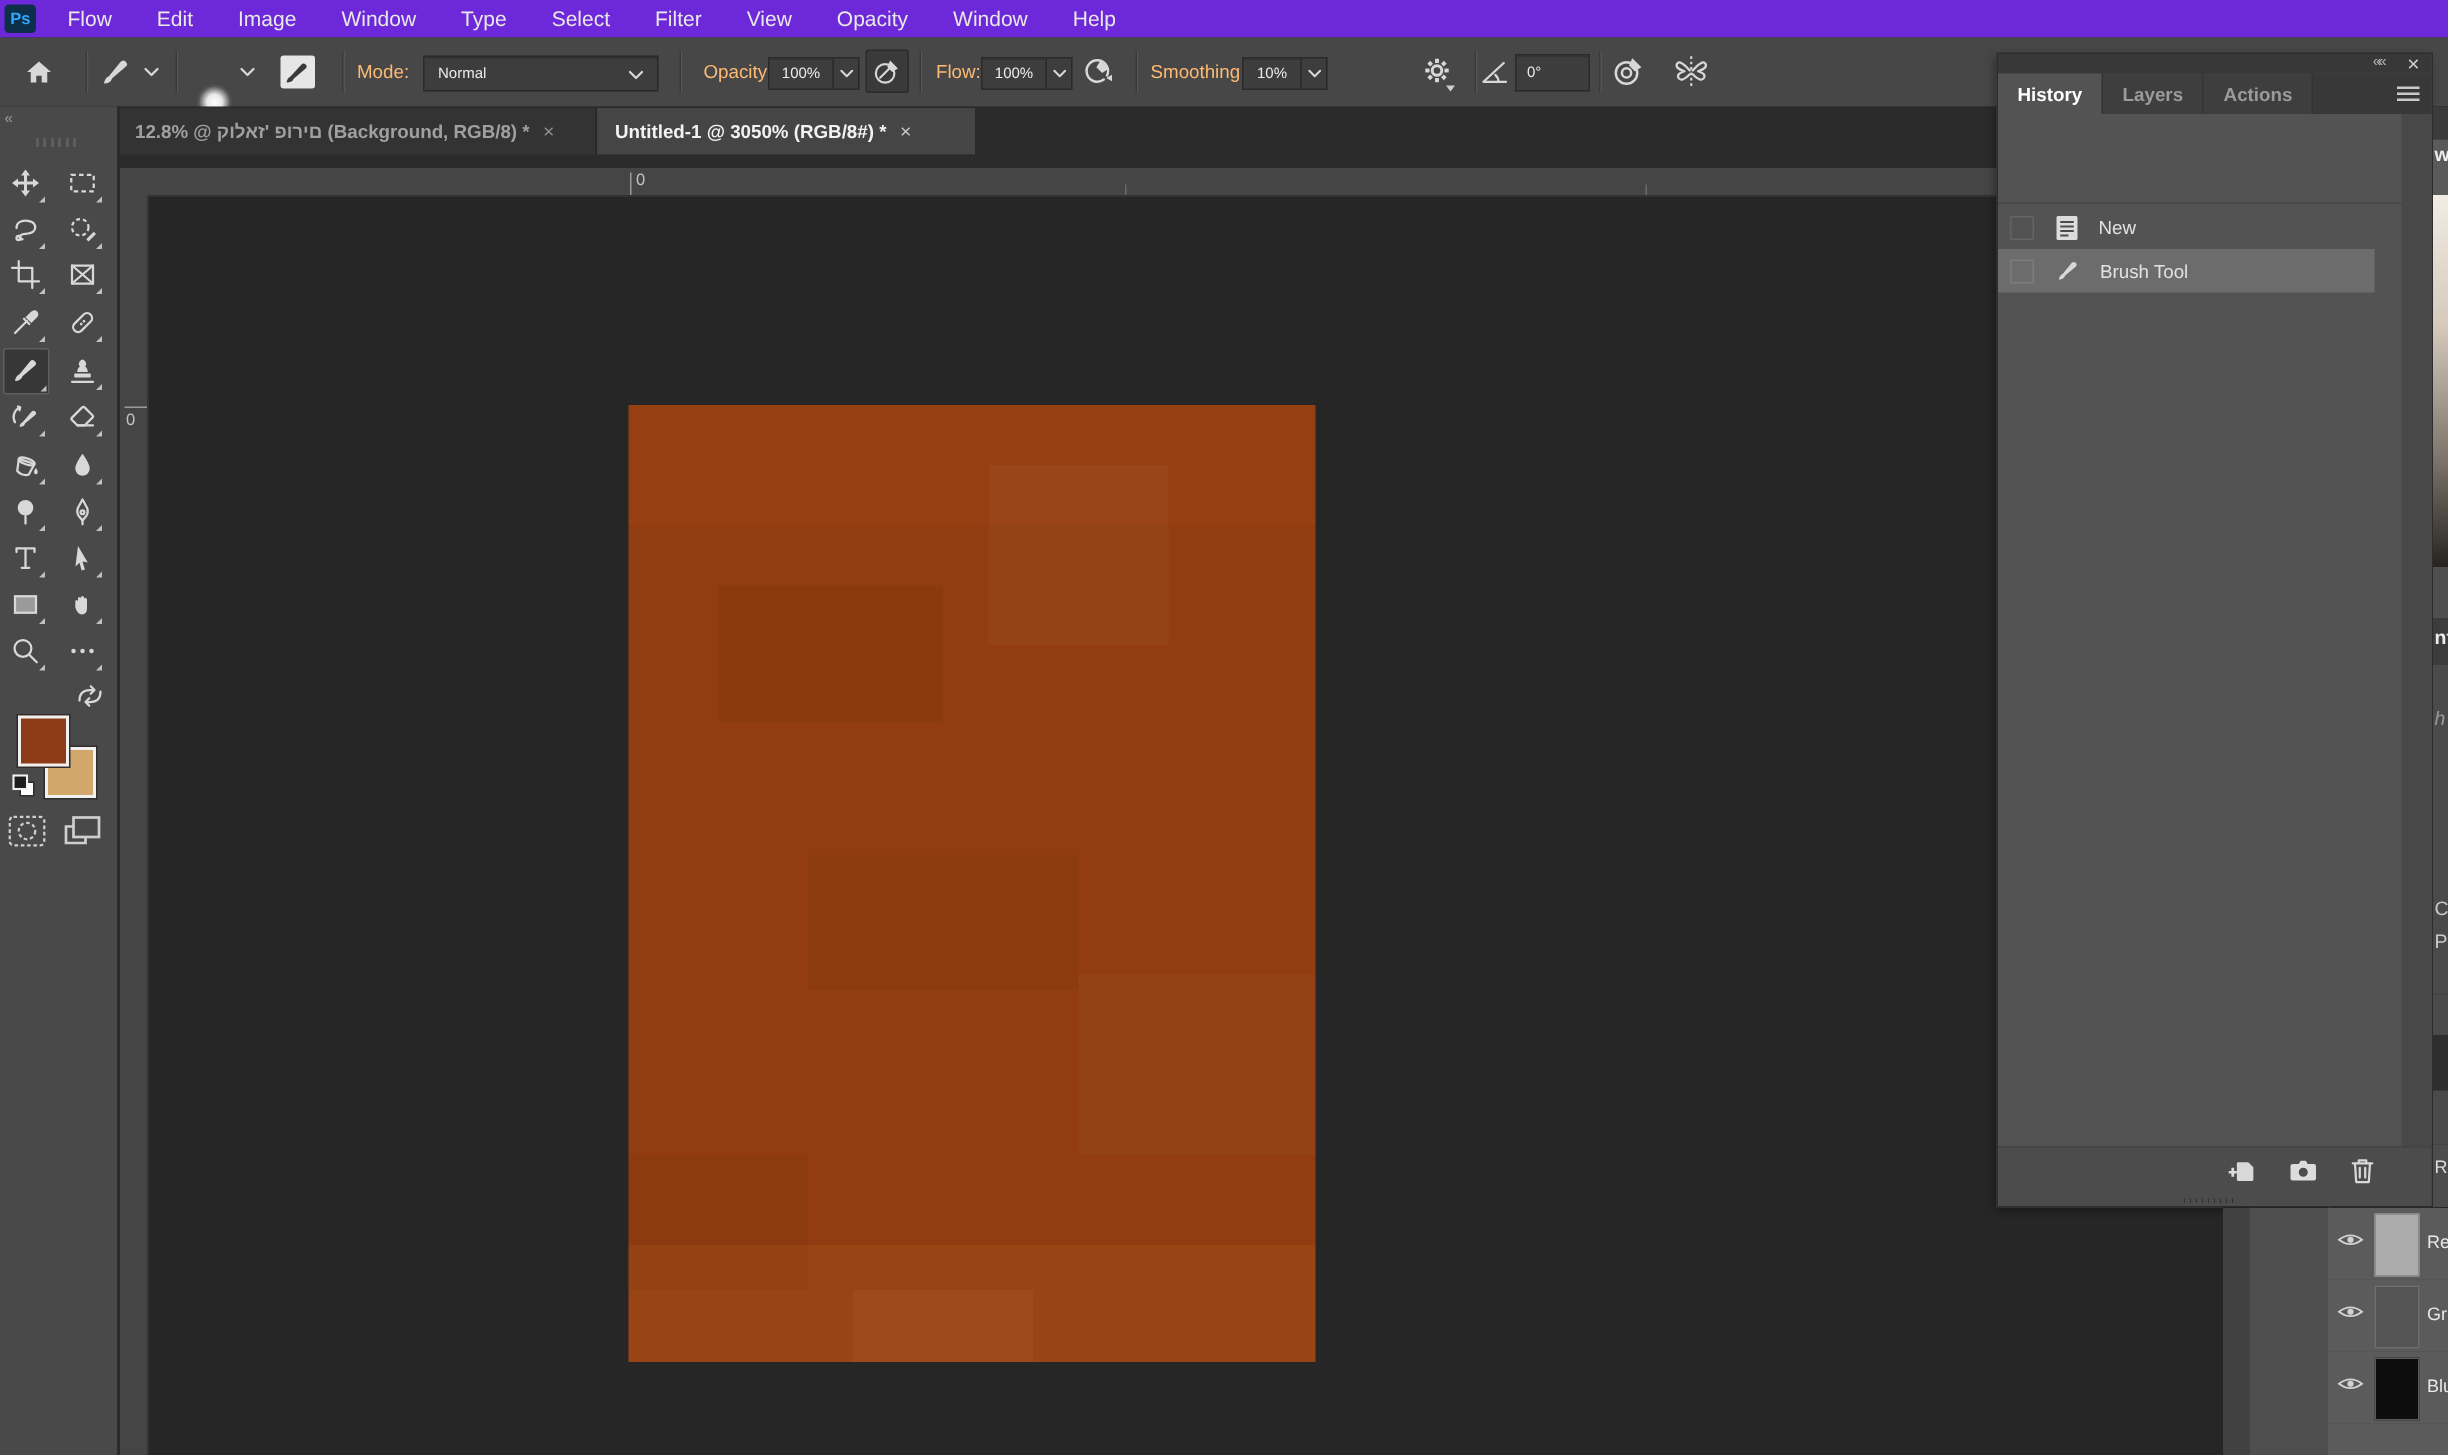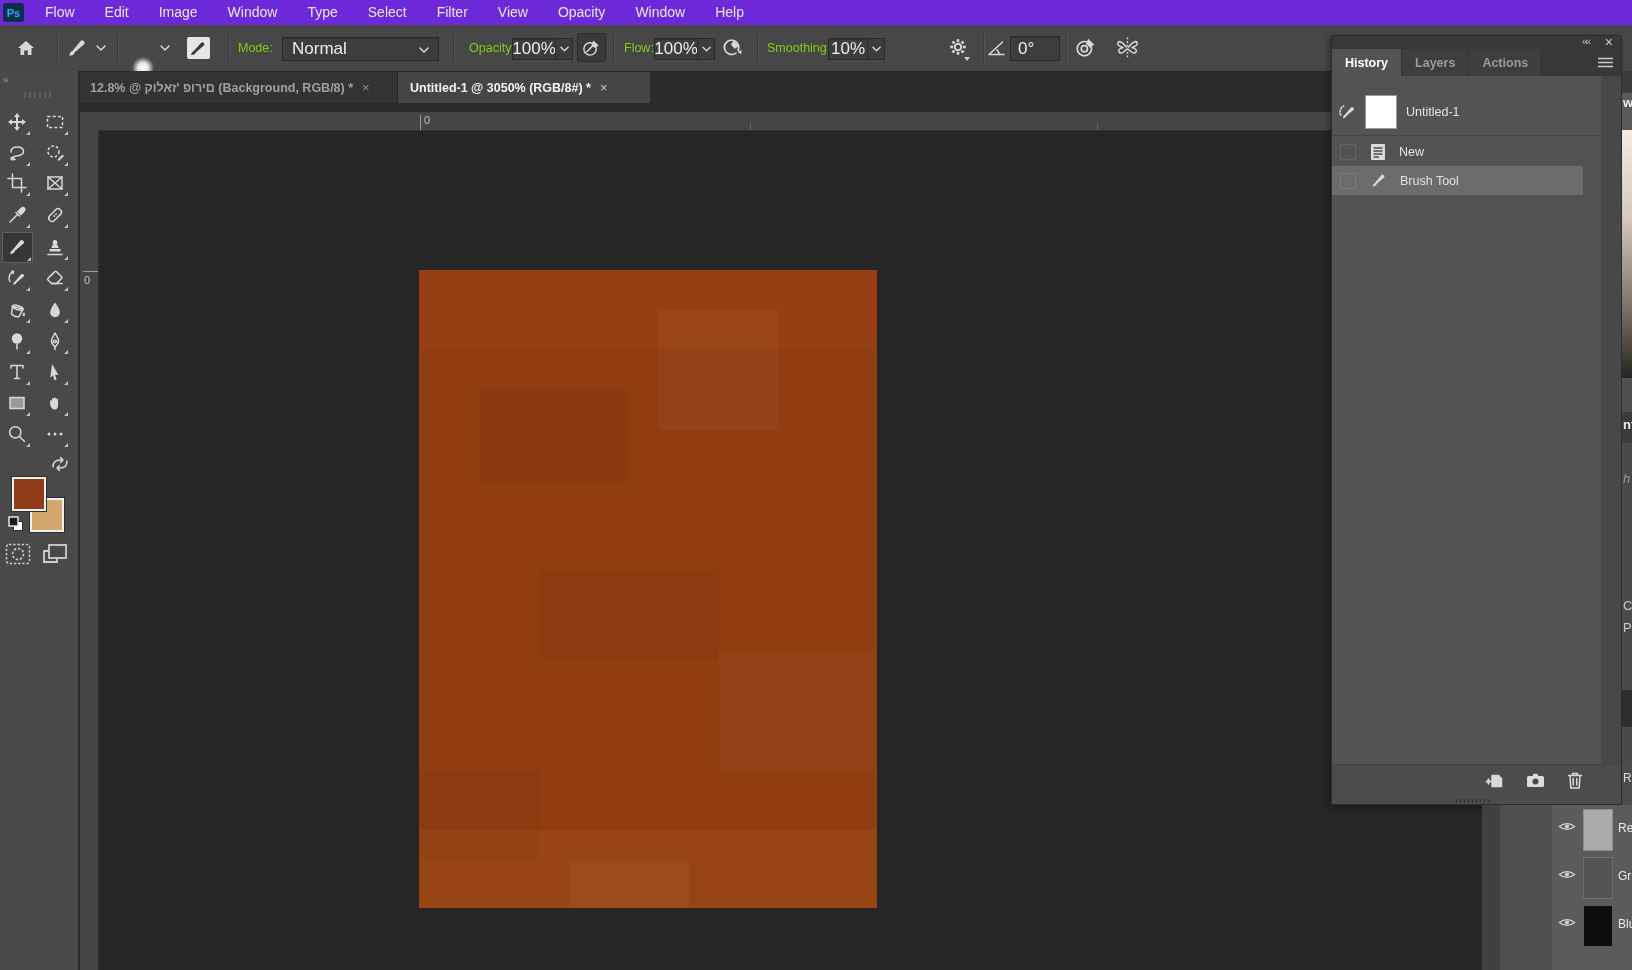--- a/index.html
+++ b/index.html
@@ -13,23 +13,23 @@
 
   
   .menubar{left:0;top:0;width:1632px;height:25px;background:#6d28d9;display:flex;align-items:center;}
   .pslogo{width:21px;height:19px;margin:0 6px 0 3px;background:#0d2f49;border-radius:3px;
     color:#31a8ff;font-size:11px;font-weight:bold;display:flex;align-items:center;justify-content:center;}
   .menuitem{padding:0 15px;font-size:14px;color:#e8e8e8;line-height:25px;}
 
   
   .optionsbar{left:0;top:25px;width:1632px;height:46px;background:#474747;border-bottom:1px solid #353535;}
   .sep{position:absolute;top:9px;width:1px;height:28px;background:#3a3a3a;border-right:1px solid #555;}
-  .olabel{position:absolute;top:16px;font-size:12.5px;color:#84cc16;}
+  .olabel{position:absolute;top:16px;font-size:12.5px;color:#fdba74;}
   .obox{position:absolute;background:#3d3d3d;border:1px solid #2a2a2a;box-shadow:inset 0 1px 0 #333;
-    color:#ececec;font-size:17px;display:flex;align-items:center;}
+    color:#ececec;font-size:10px;display:flex;align-items:center;}
   .chevcell{position:absolute;background:#3d3d3d;border:1px solid #2a2a2a;display:flex;align-items:center;justify-content:center;}
   .ptile{position:absolute;background:#3a3a3a;border:1px solid #2b2b2b;border-radius:2px;
     display:flex;align-items:center;justify-content:center;}
   .brushpreview{position:absolute;width:24px;height:24px;border-radius:50%;
     background:radial-gradient(circle,#ffffff 0%,#e8e8e8 30%,rgba(120,120,120,.25) 62%,rgba(71,71,71,0) 75%);}
   .psize{position:absolute;font-size:11px;color:#dedede;text-align:center;}
 
   
   .tabbar{left:0;top:71px;width:1632px;height:41px;background:#2b2b2b;}
   .dtab{position:absolute;top:1px;height:31px;display:flex;align-items:center;padding:0 10px;
@@ -475,30 +475,20 @@
         </div>
       <div style="position:absolute;right:8px;top:8px;">
         <svg width="15" height="11" viewBox="0 0 15 11">
             <path d="M0 1.5 H15 M0 5.5 H15 M0 9.5 H15" stroke="#c9c9c9" stroke-width="1.6"></path>
           </svg>
       </div>
     </div>
     <div class="pcontent">
       <div class="scrolltrack"></div>
 
-      <div class="hrow" style="top:13px;height:45px;">
-        <span style="margin-left:6px;">
-          <svg width="19" height="19" viewBox="0 0 20 20">
-              <path class="fl" d="M5 17 Q5.4 14 7.3 13.2 L13.5 6 Q14.8 4.6 16.2 6 Q17.6 7.4 16 8.7 L9 14.5 Q8.3 17.2 5 17 Z"></path>
-              <path class="st" d="M3 14 A7.5 7.5 0 0 1 6 4" stroke-width="1.2" stroke-dasharray="2 1.6"></path>
-            </svg>
-        </span>
-        <div style="width:30px;height:32px;background:#ffffff;border:1px solid #9a9a9a;margin-left:8px;"></div>
-        <span style="margin-left:9px;">Untitled-1</span>
-      </div>
       <div style="position:absolute;left:0;top:59px;width:270px;height:1px;background:#464646;"></div>
 
       <div class="hrow" style="top:61px;height:29px;">
         <div class="checkbox"></div>
         <span style="margin-left:14px;">
           <svg width="16" height="18" viewBox="0 0 16 18">
               <rect x="1" y="1" width="14" height="16" rx="1" fill="#dcdcdc"></rect>
               <path d="M3.5 5 H12.5 M3.5 8 H12.5 M3.5 11 H12.5 M3.5 14 H9" stroke="#4a4a4a" stroke-width="1.3"></path>
             </svg>
         </span>

